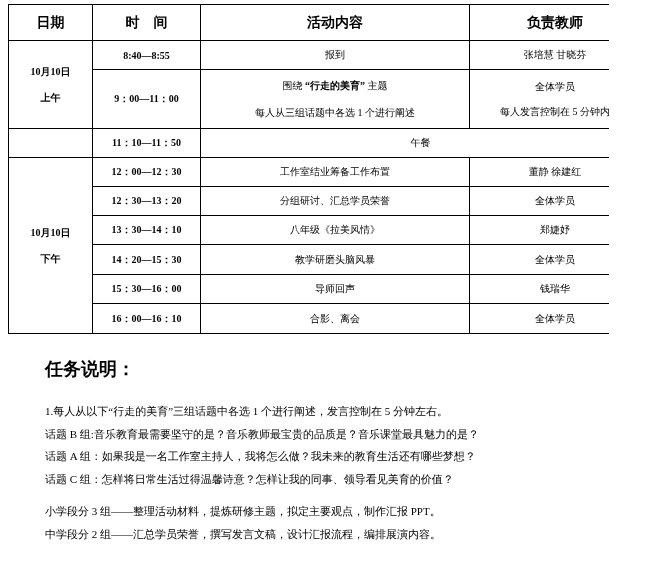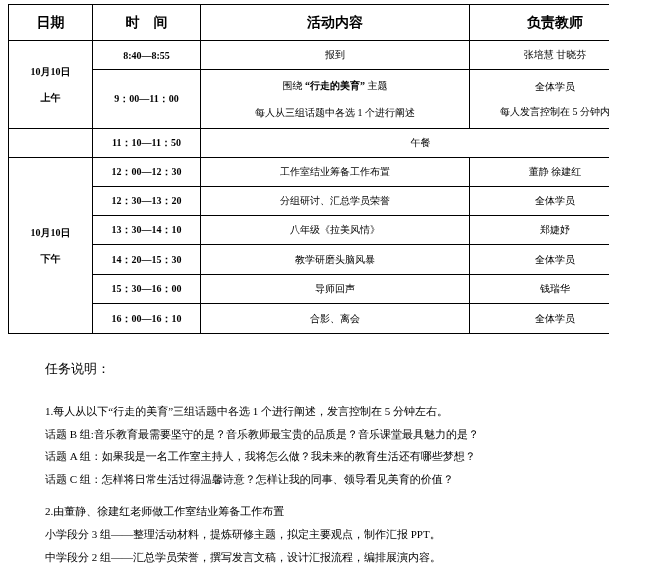--- a/index.html
+++ b/index.html
@@ -49,22 +49,22 @@
     font-size: 14px;
   }
   .date-cell .date-line { line-height: 26px; }
   .act-line   { line-height: 27px; white-space: nowrap; }
   .teach-line { line-height: 25px; white-space: nowrap; }
   .bold-inline { font-weight: 700; }
   .notes {
     margin: 24px 8px 0 45px;
   }
   .notes-heading {
-    font-weight: 400;
-    font-size: 13px;
+    font-weight: 700;
+    font-size: 18px;
     line-height: 22px;
   }
   .para {
     margin-top: 20px;
     font-size: 11px;
     line-height: 22.6px;
   }
   .para .line { white-space: nowrap; }
   .para2 { margin-top: 10px; }
 </style>
@@ -162,19 +162,18 @@
     <div class="notes-heading">任务说明：</div>
 
     <div class="para">
       <div class="line">1.每人从以下“行走的美育”三组话题中各选 1 个进行阐述，发言控制在 5 分钟左右。</div>
       <div class="line">话题 B 组:音乐教育最需要坚守的是？音乐教师最宝贵的品质是？音乐课堂最具魅力的是？</div>
       <div class="line">话题 A 组：如果我是一名工作室主持人，我将怎么做？我未来的教育生活还有哪些梦想？</div>
       <div class="line">话题 C 组：怎样将日常生活过得温馨诗意？怎样让我的同事、领导看见美育的价值？</div>
     </div>
 
     <div class="para para2">
-      <div class="line">2.由董静、徐建红老师做工作室结业筹备工作布置</div>
       <div class="line">小学段分 3 组——整理活动材料，提炼研修主题，拟定主要观点，制作汇报 PPT。</div>
       <div class="line">中学段分 2 组——汇总学员荣誉，撰写发言文稿，设计汇报流程，编排展演内容。</div>
     </div>
   </div>
 
 </div>
 
 </body></html>

